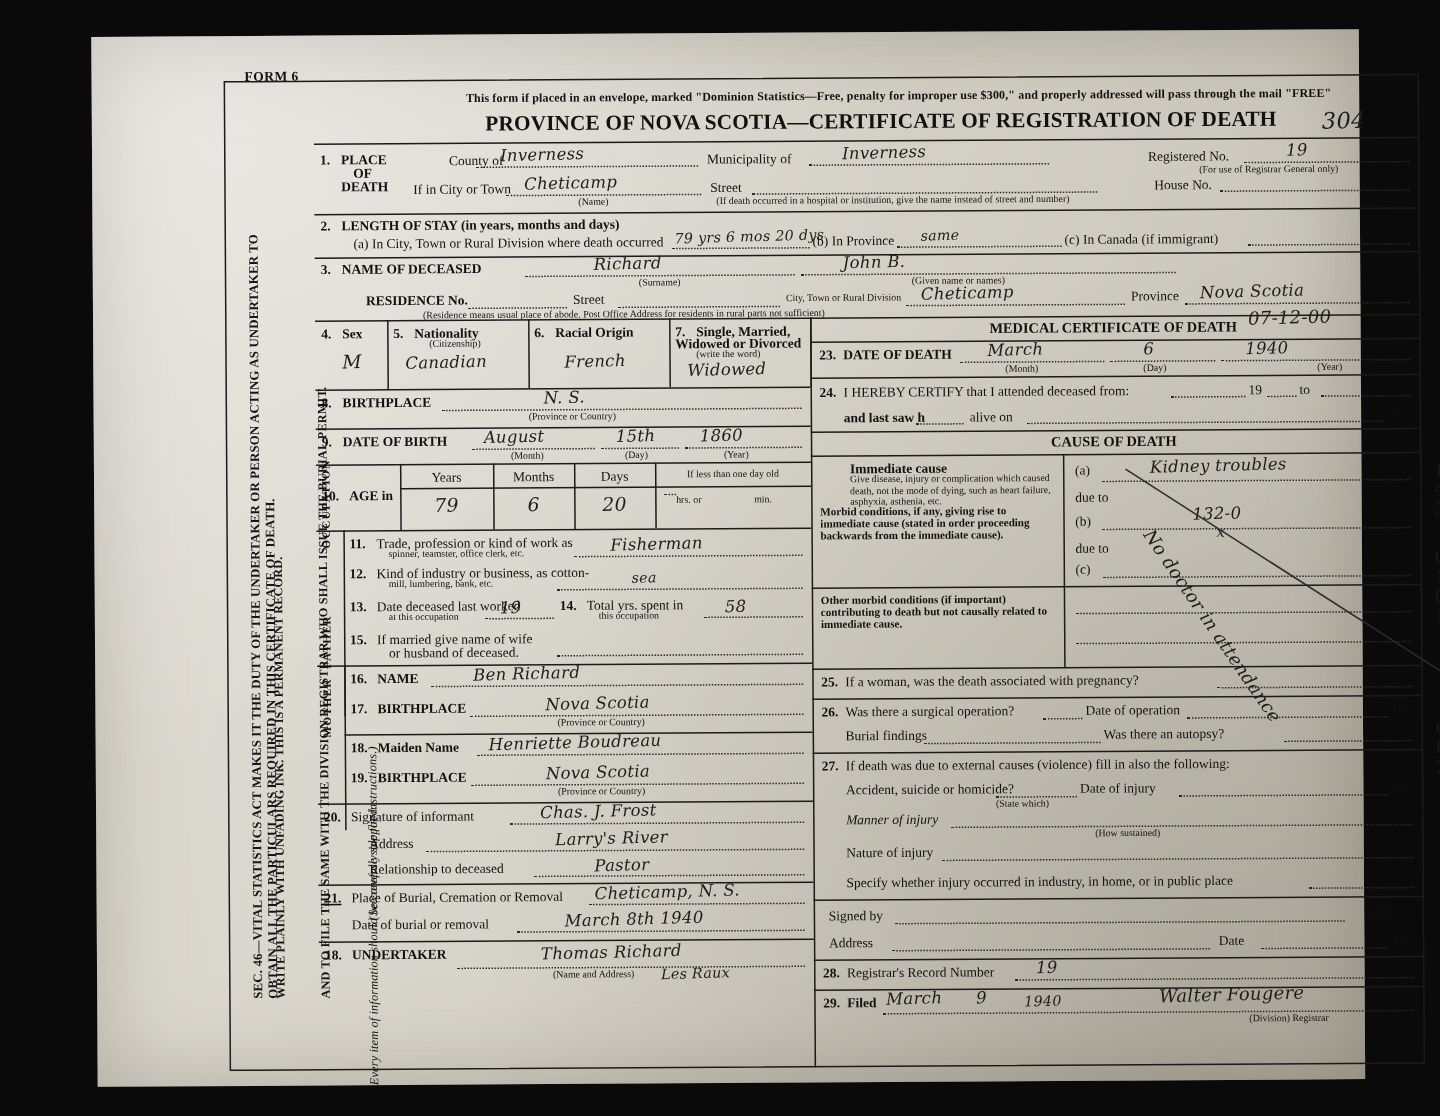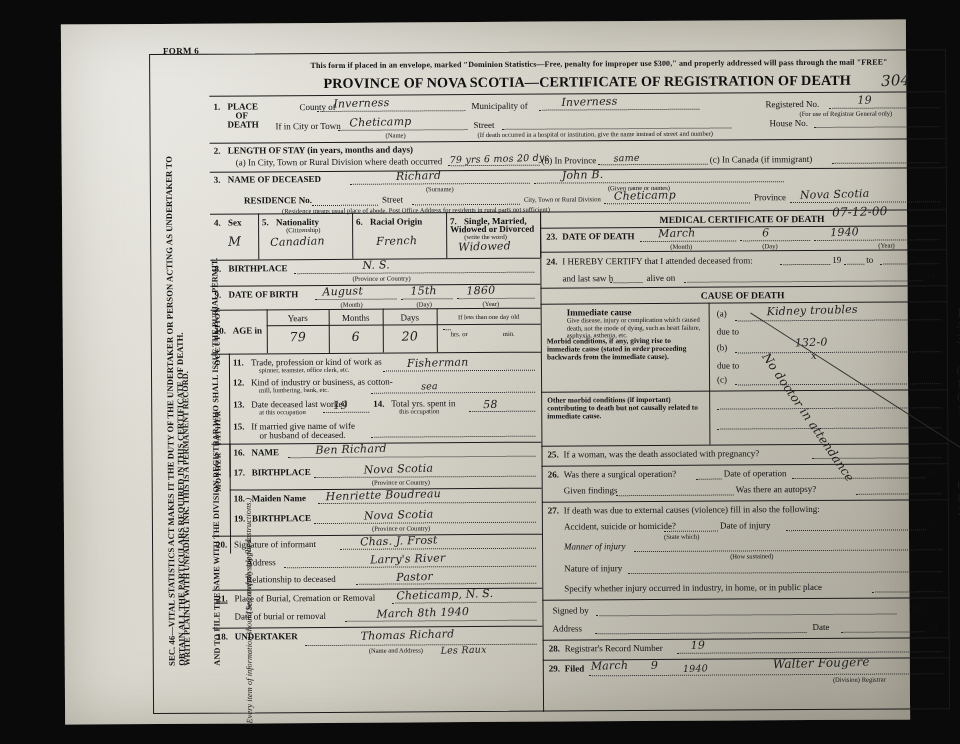--- a/index.html
+++ b/index.html
@@ -330,21 +330,21 @@
 
         <div class="hr" style="left:330px;top:200px;width:407px;"></div>
 
         <div class="lbl b" style="left:336px;top:205px;">24.</div>
         <div class="lbl" style="left:352px;top:205px;">I HEREBY CERTIFY that I attended deceased from:</div>
         <div class="dot" style="left:570px;top:214px;width:50px;"></div>
         <div class="lbl" style="left:622px;top:205px;">19</div>
         <div class="dot" style="left:634px;top:214px;width:20px;"></div>
         <div class="lbl" style="left:656px;top:205px;">to</div>
         <div class="dot" style="left:670px;top:214px;width:60px;"></div>
-        <div class="lbl" style="left:352px;top:222px;">and last saw h</div>
+        <div class="lbl" style="left:352px;top:222px;font-weight:bold;">and last saw h</div>
         <div class="dot" style="left:400px;top:231px;width:32px;"></div>
         <div class="lbl" style="left:436px;top:222px;">alive on</div>
         <div class="dot" style="left:474px;top:231px;width:238px;"></div>
         <div class="lbl" style="left:716px;top:222px;">19</div>
 
         <div class="hr" style="left:330px;top:236px;width:407px;"></div>
 
         <div class="lbl b ctr" style="left:332px;top:239px;width:400px;font-size:9.6px;">CAUSE OF DEATH</div>
         <div class="hr" style="left:330px;top:252px;width:407px;"></div>
 
@@ -384,21 +384,21 @@
         <div class="dot" style="left:600px;top:408px;width:130px;"></div>
 
         <div class="hr" style="left:330px;top:414px;width:407px;"></div>
 
         <div class="lbl b" style="left:336px;top:418px;">26.</div>
         <div class="lbl" style="left:352px;top:418px;">Was there a surgical operation?</div>
         <div class="dot" style="left:484px;top:428px;width:26px;"></div>
         <div class="lbl" style="left:512px;top:418px;">Date of operation</div>
         <div class="dot" style="left:580px;top:428px;width:134px;"></div>
         <div class="lbl" style="left:716px;top:418px;">19</div>
-        <div class="lbl" style="left:352px;top:434px;">Given findings</div>
+        <div class="lbl" style="left:352px;top:434px;">Burial findings</div>
         <div class="dot" style="left:404px;top:444px;width:118px;"></div>
         <div class="lbl" style="left:524px;top:434px;">Was there an autopsy?</div>
         <div class="dot" style="left:644px;top:444px;width:86px;"></div>
 
         <div class="hr" style="left:330px;top:450px;width:407px;"></div>
 
         <div class="lbl b" style="left:336px;top:454px;">27.</div>
         <div class="lbl" style="left:352px;top:454px;">If death was due to external causes (violence) fill in also the following:</div>
         <div class="lbl" style="left:352px;top:470px;">Accident, suicide or homicide?</div>
         <div class="dot" style="left:452px;top:480px;width:54px;"></div>

